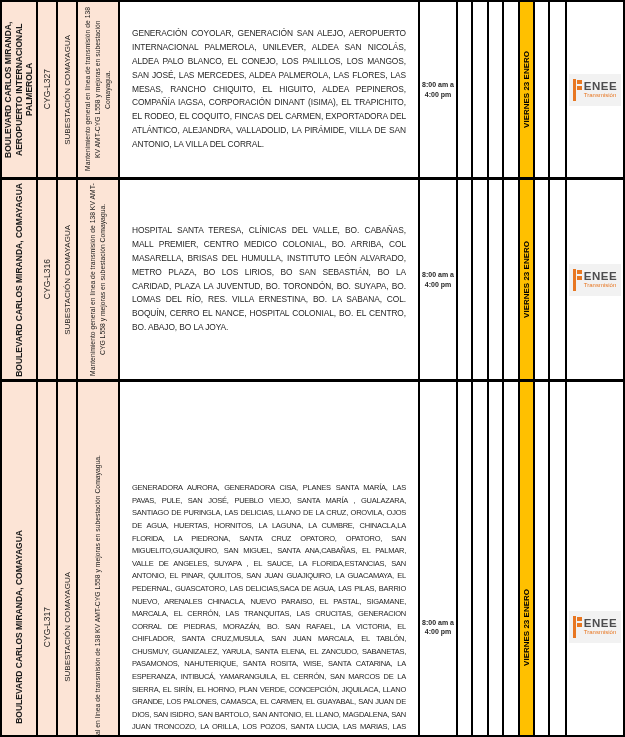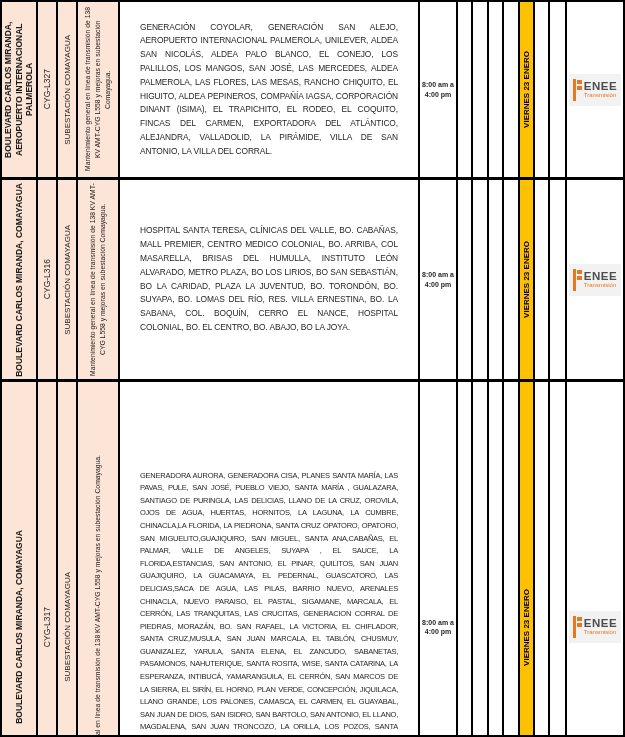--- a/index.html
+++ b/index.html
@@ -21,21 +21,21 @@
     height:100%;
     border-right:2px solid #000;
     display:flex; align-items:center; justify-content:center;
     overflow:hidden;
     position:relative;
   }
   .c-name  { width:36px; background:#FCE4D6; }
   .c-code  { width:20px; background:#FCE4D6; }
   .c-sub   { width:20px; background:#FCE4D6; }
   .c-maint { width:42px; background:#FCE4D6; }
-  .c-areas { width:300px; padding:3px 20px; }
+  .c-areas { width:300px; padding:3px 12px; }
   .c-time  { width:38px; }
   .c-n15   { width:15px; }
   .c-n16   { width:16px; }
   .c-n17   { width:17px; }
   .c-day   { width:15px; background:#FFC000; }
   .c-logo  { width:56px; border-right:none;border-radius:12px; }
 
   .vtext {
     writing-mode:vertical-rl;
     transform:rotate(180deg);

